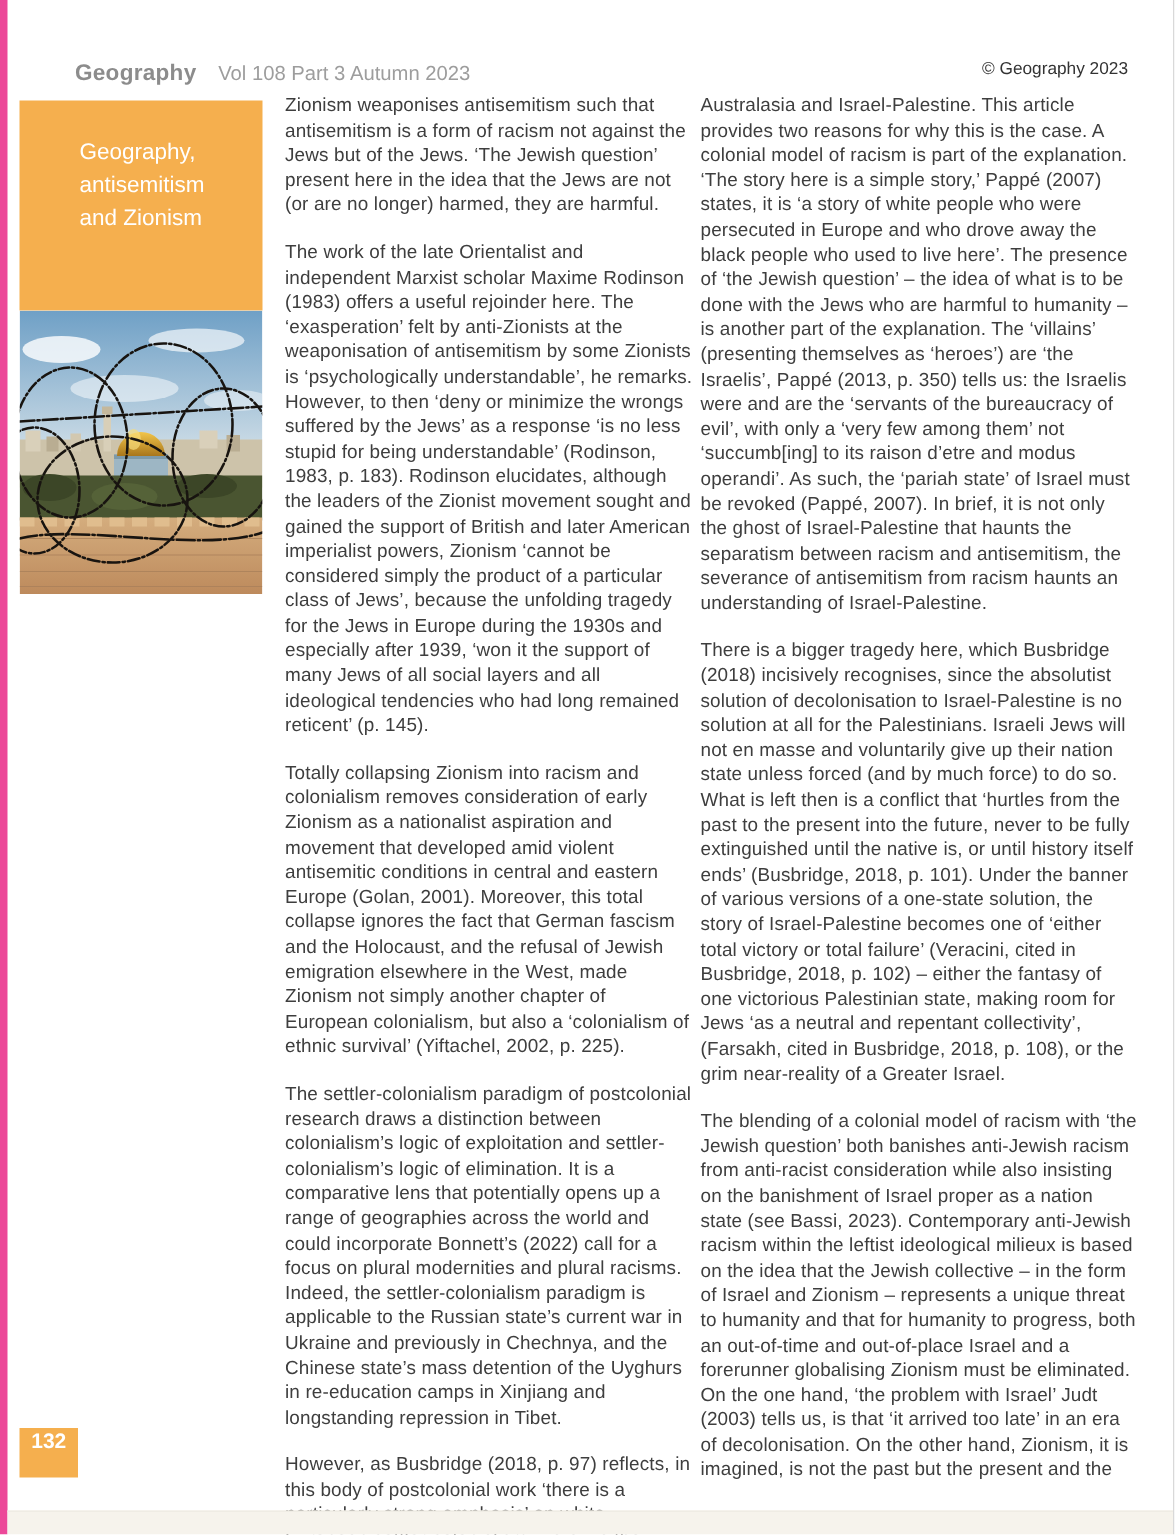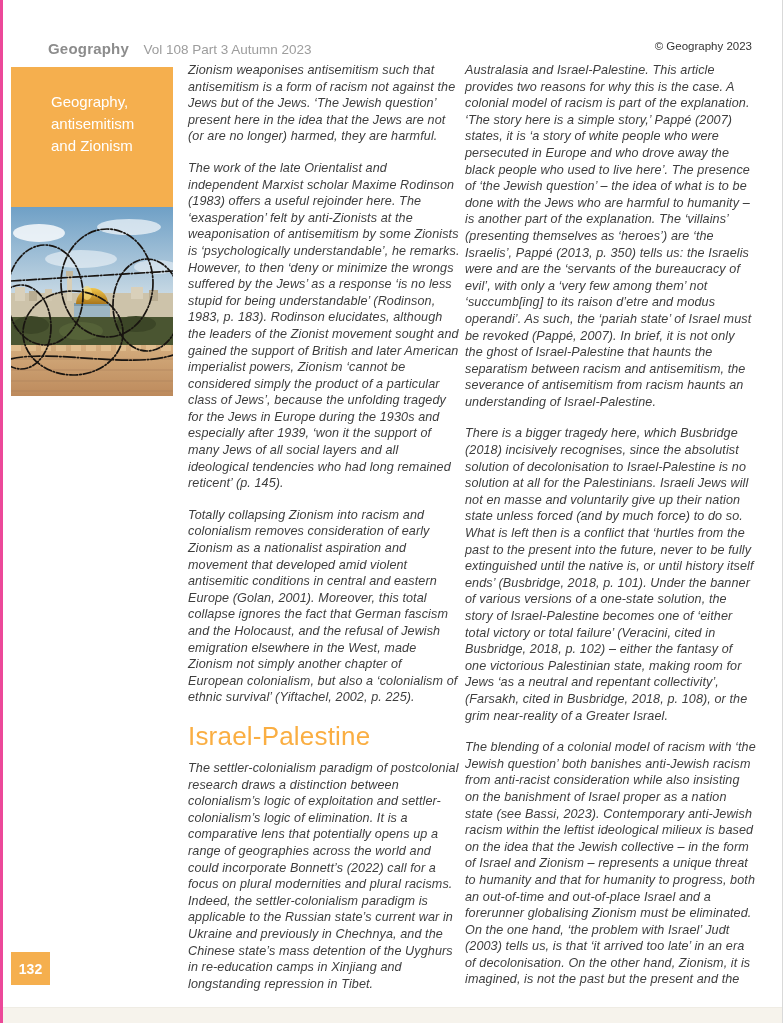--- a/index.html
+++ b/index.html
@@ -3,21 +3,21 @@
 <meta charset="utf-8">
 <style>
   * { margin:0; padding:0; box-sizing:border-box; }
   html,body { background:#ffffff; }
   body {
     width:783px; height:1023px; position:relative; overflow:hidden;
     font-family:"Liberation Sans", sans-serif;
   }
   .page {
     position:absolute; inset:0; background:#ffffff;
-    border-left:3px solid #ec4899; border-right:1px solid #d9d9d9;
+    border-left:5px solid #ec4899; border-right:1px solid #d9d9d9;
   }
   
   .hdr-left { position:absolute; left:45px; top:40px; white-space:nowrap; }
   .journal-name { font-weight:bold; font-size:15px; color:var(--header_gray,#8c8c8c); letter-spacing:0.2px; }
   .issue-info { font-size:13.5px; color:#9d9d9d; margin-left:10px; }
   .copyright { position:absolute; right:30px; top:40px; font-size:11.5px; color:#333333;text-align:center; }
 
   
   .title-box {
     position:absolute; left:8px; top:67px; width:162px; height:140px;
@@ -25,34 +25,34 @@
     color:#ffffff; font-size:15px; line-height:22px;
     padding:24px 12px 14px 40px;
   }
   .photo-box {
     position:absolute; left:8px; top:207px; width:162px; height:189px; overflow:hidden;
   }
   .pagenum-box {
     position:absolute; left:8px; top:952px; width:39px; height:33px;
     background:var(--accent_box,#F5AF4E); color:#ffffff;
     font-size:14px; font-weight:bold;
-    display:flex; align-items:center; justify-content:center;
+    display:flex; align-items:flex-start; justify-content:center;
   }
   .footer-strip {
     position:absolute; left:0; right:0; bottom:0; height:16px;
     background:#f6f3ec; border-top:1px solid #efece4;
   }
 
   
   .col { position:absolute; top:62px; color:var(--body_text,#3e3e3e); }
   .col-left  { left:185px; width:272px; }
   .col-right { left:462px; width:291px; }
   .body-para {
     font-size:12.6px; line-height:16.6px; margin-bottom:15px;
-    text-align:left; letter-spacing:0.1px;font-style:italic;
+    text-align:left; letter-spacing:0.1px;
   }
   .section-heading {
     font-size:26px; font-weight:400; color:var(--accent_heading,#FAAE42);
     margin:6px 0 8px 0; letter-spacing:0.2px;
   }
 </style>
 </head>
 <body>
 
 <div class="page">
@@ -134,21 +134,20 @@
         <path d="M0 74 L162 64" stroke-dasharray="10 2 1.5 2"></path>
         <path d="M0 152 C 40 142, 120 162, 162 148" stroke-dasharray="12 2 1.5 2"></path>
       </g>
     </svg>
   </div>
 
   <div class="col col-left">
       <p class="body-para">Zionism weaponises antisemitism such that antisemitism is a form of racism not against the Jews but of the Jews. ‘The Jewish question’ present here in the idea that the Jews are not (or are no longer) harmed, they are harmful.</p>
       <p class="body-para">The work of the late Orientalist and independent Marxist scholar Maxime Rodinson (1983) offers a useful rejoinder here. The ‘exasperation’ felt by anti-Zionists at the weaponisation of antisemitism by some Zionists is ‘psychologically understandable’, he remarks. However, to then ‘deny or minimize the wrongs suffered by the Jews’ as a response ‘is no less stupid for being understandable’ (Rodinson, 1983, p. 183). Rodinson elucidates, although the leaders of the Zionist movement sought and gained the support of British and later American imperialist powers, Zionism ‘cannot be considered simply the product of a particular class of Jews’, because the unfolding tragedy for the Jews in Europe during the 1930s and especially after 1939, ‘won it the support of many Jews of all social layers and all ideological tendencies who had long remained reticent’ (p. 145).</p>
       <p class="body-para">Totally collapsing Zionism into racism and colonialism removes consideration of early Zionism as a nationalist aspiration and movement that developed amid violent antisemitic conditions in central and eastern Europe (Golan, 2001). Moreover, this total collapse ignores the fact that German fascism and the Holocaust, and the refusal of Jewish emigration elsewhere in the West, made Zionism not simply another chapter of European colonialism, but also a ‘colonialism of ethnic survival’ (Yiftachel, 2002, p. 225).</p>
-      <h2 class="section-heading">Israel-Palestine</h2>
       <p class="body-para">The settler-colonialism paradigm of postcolonial research draws a distinction between colonialism’s logic of exploitation and settler-colonialism’s logic of elimination. It is a comparative lens that potentially opens up a range of geographies across the world and could incorporate Bonnett’s (2022) call for a focus on plural modernities and plural racisms. Indeed, the settler-colonialism paradigm is applicable to the Russian state’s current war in Ukraine and previously in Chechnya, and the Chinese state’s mass detention of the Uyghurs in re-education camps in Xinjiang and longstanding repression in Tibet.</p>
       <p class="body-para">However, as Busbridge (2018, p. 97) reflects, in this body of postcolonial work ‘there is a particularly strong emphasis’ on white European settler-colonialism, vis-à-vis the Americas,</p>
     </div>
   <div class="col col-right">
       <p class="body-para">Australasia and Israel-Palestine. This article provides two reasons for why this is the case. A colonial model of racism is part of the explanation. ‘The story here is a simple story,’ Pappé (2007) states, it is ‘a story of white people who were persecuted in Europe and who drove away the black people who used to live here’. The presence of ‘the Jewish question’ – the idea of what is to be done with the Jews who are harmful to humanity – is another part of the explanation. The ‘villains’ (presenting themselves as ‘heroes’) are ‘the Israelis’, Pappé (2013, p. 350) tells us: the Israelis were and are the ‘servants of the bureaucracy of evil’, with only a ‘very few among them’ not ‘succumb[ing] to its raison d’etre and modus operandi’. As such, the ‘pariah state’ of Israel must be revoked (Pappé, 2007). In brief, it is not only the ghost of Israel-Palestine that haunts the separatism between racism and antisemitism, the severance of antisemitism from racism haunts an understanding of Israel-Palestine.</p>
       <p class="body-para">There is a bigger tragedy here, which Busbridge (2018) incisively recognises, since the absolutist solution of decolonisation to Israel-Palestine is no solution at all for the Palestinians. Israeli Jews will not en masse and voluntarily give up their nation state unless forced (and by much force) to do so. What is left then is a conflict that ‘hurtles from the past to the present into the future, never to be fully extinguished until the native is, or until history itself ends’ (Busbridge, 2018, p. 101). Under the banner of various versions of a one-state solution, the story of Israel-Palestine becomes one of ‘either total victory or total failure’ (Veracini, cited in Busbridge, 2018, p. 102) – either the fantasy of one victorious Palestinian state, making room for Jews ‘as a neutral and repentant collectivity’, (Farsakh, cited in Busbridge, 2018, p. 108), or the grim near-reality of a Greater Israel.</p>
       <p class="body-para">The blending of a colonial model of racism with ‘the Jewish question’ both banishes anti-Jewish racism from anti-racist consideration while also insisting on the banishment of Israel proper as a nation state (see Bassi, 2023). Contemporary anti-Jewish racism within the leftist ideological milieux is based on the idea that the Jewish collective – in the form of Israel and Zionism – represents a unique threat to humanity and that for humanity to progress, both an out-of-time and out-of-place Israel and a forerunner globalising Zionism must be eliminated. On the one hand, ‘the problem with Israel’ Judt (2003) tells us, is that ‘it arrived too late’ in an era of decolonisation. On the other hand, Zionism, it is imagined, is not the past but the present and the</p>
     </div>
 
   <div class="pagenum-box">

